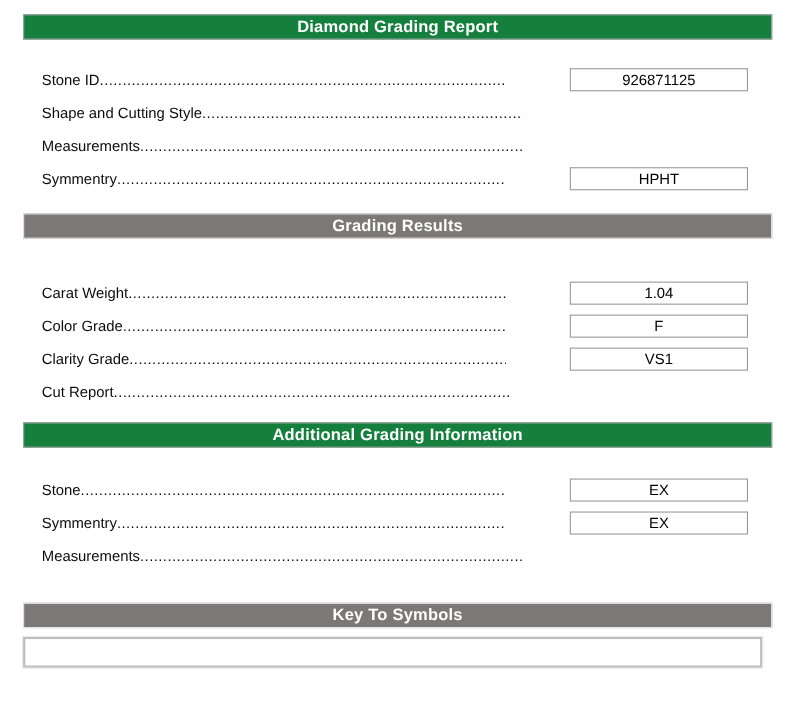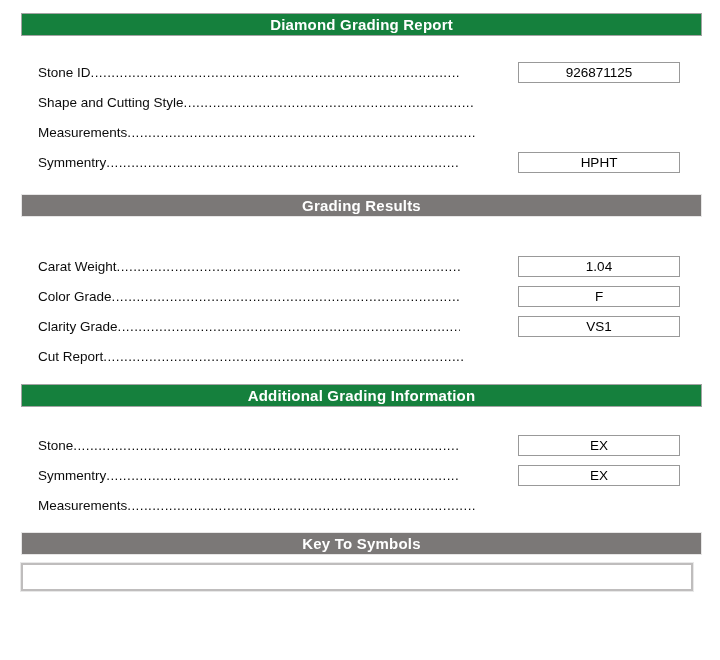--- a/index.html
+++ b/index.html
@@ -55,21 +55,21 @@
     color: #000000;
     display: flex;
     align-items: center;
     justify-content: center;
   }
 
   
   .bar-1 { margin-bottom: 21px; }
   .bar-2 { margin-top: 17px; margin-bottom: 34px; }
   .bar-3 { margin-top: 13px; margin-bottom: 23px; }
-  .bar-4 { margin-top: 12px; }
+  .bar-4 { margin-top: 28px; }
 
   .symbols-box {
     margin-top: 8px;
     margin-left: 21px;
     margin-right: 27px;
     height: 28px;
     background: #ffffff;
     border: 2px solid #bfbdbd;
     outline: 1px solid #e8e8e8;
   }

